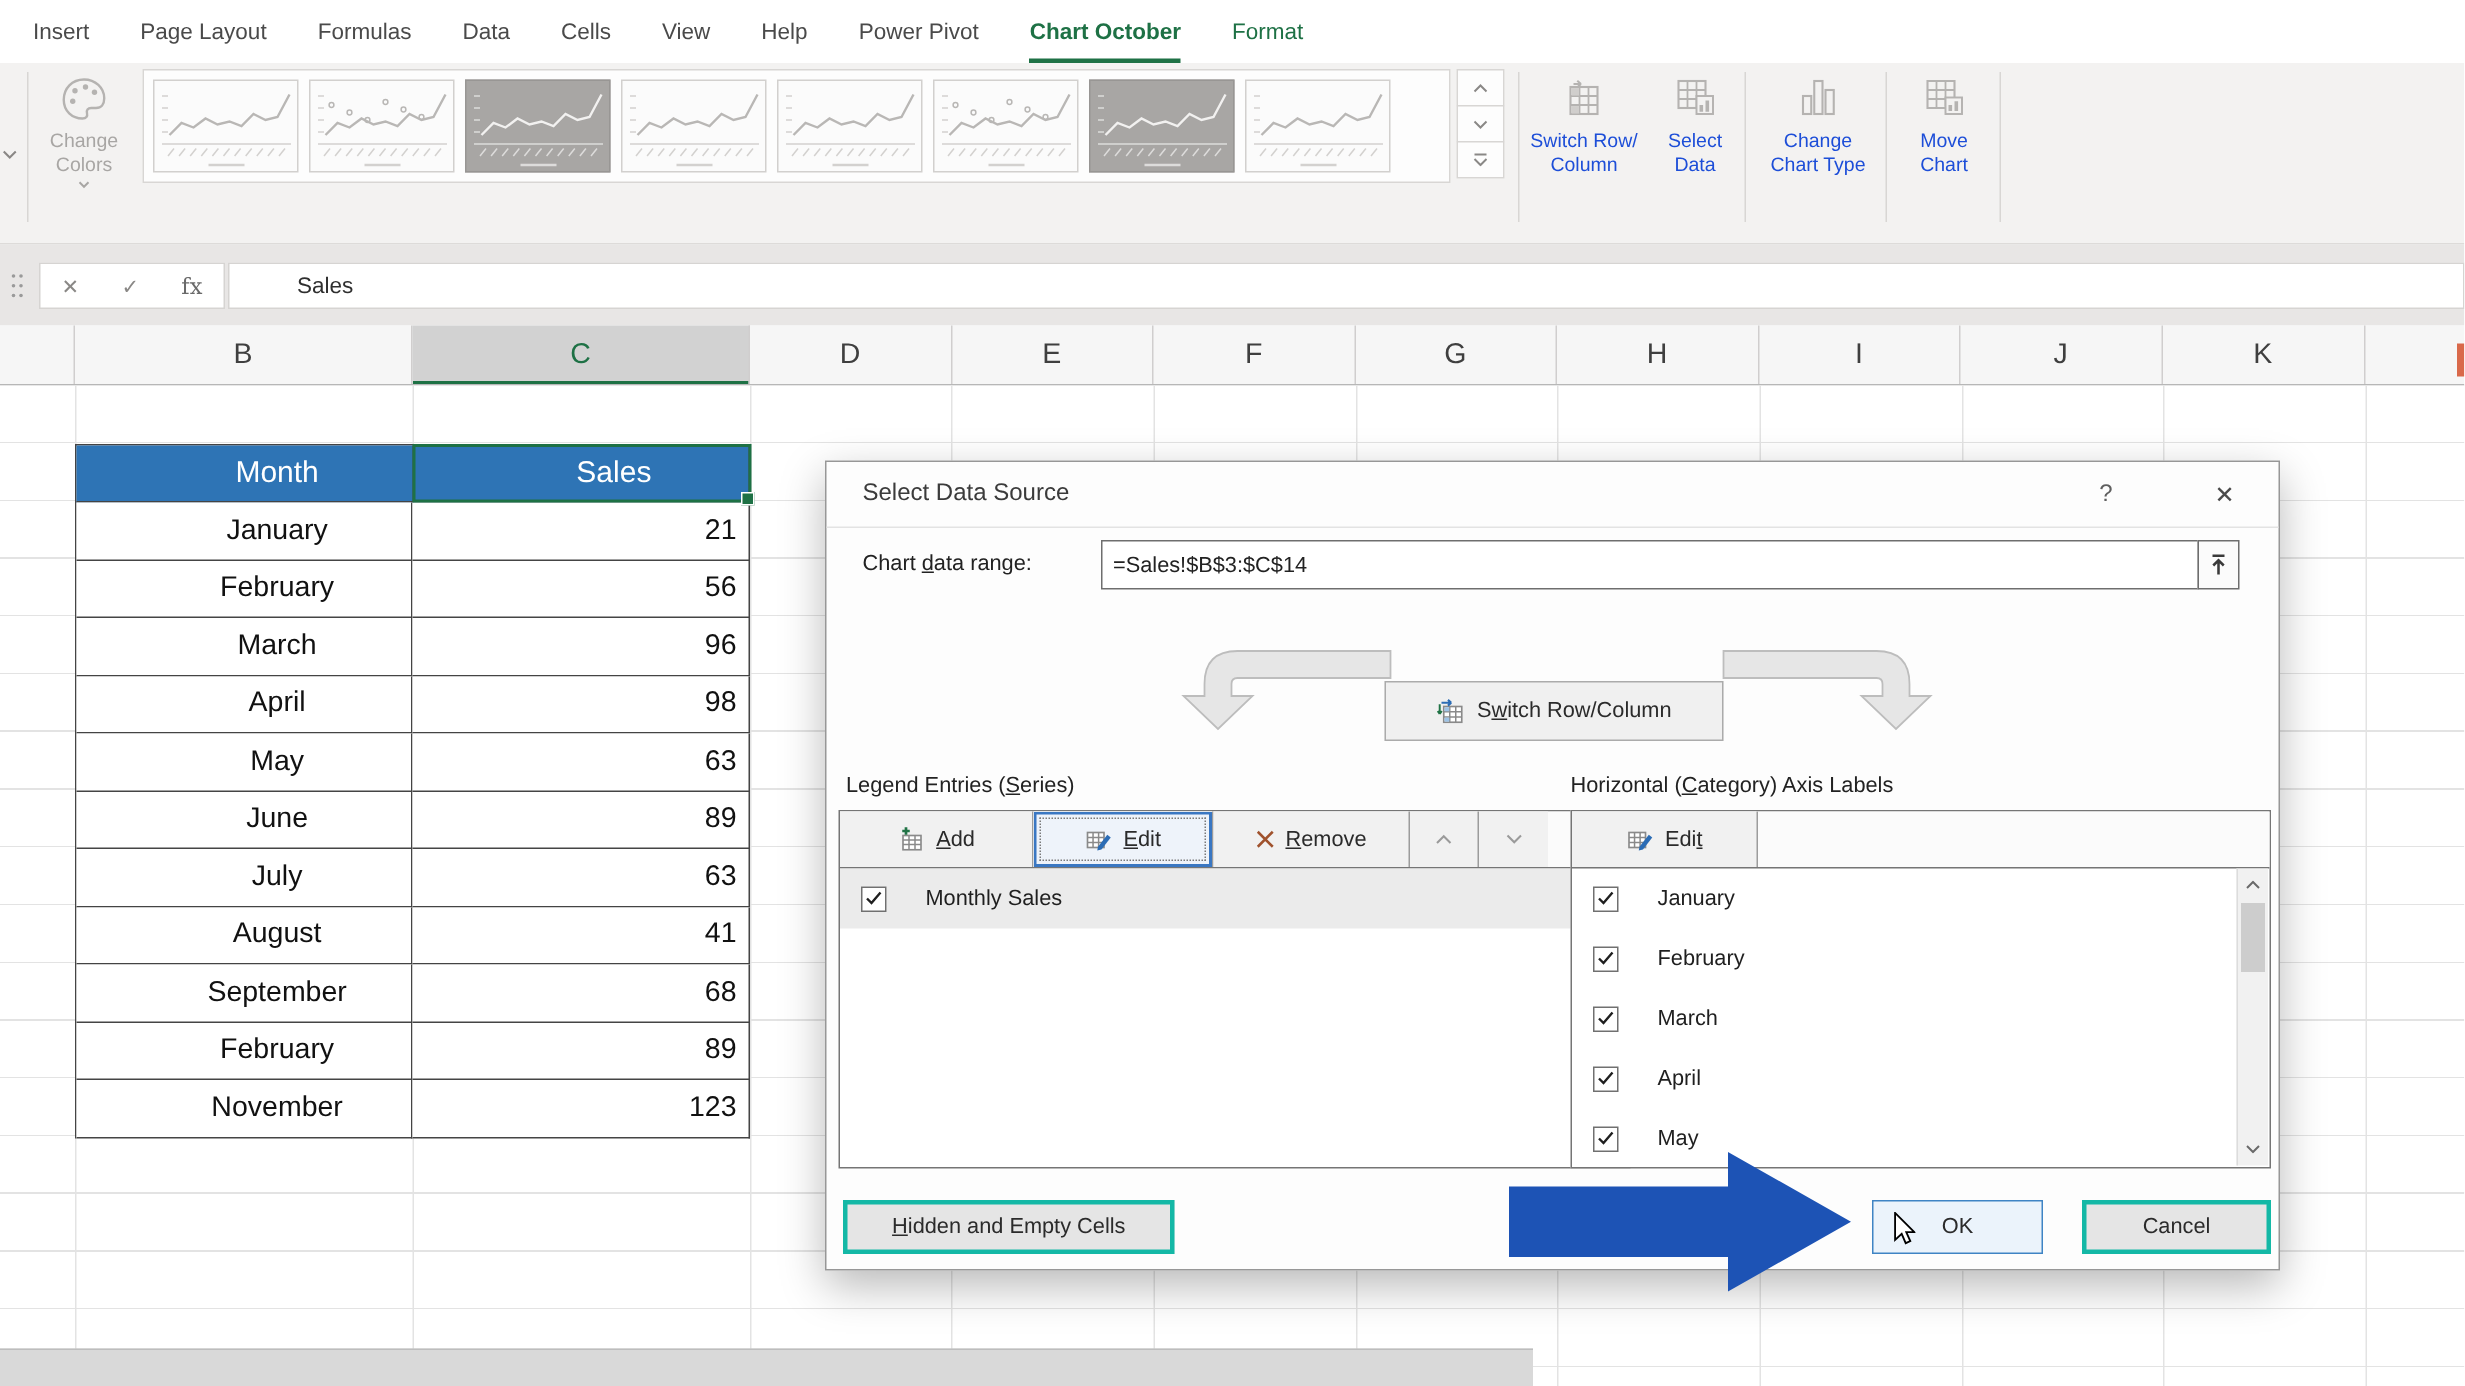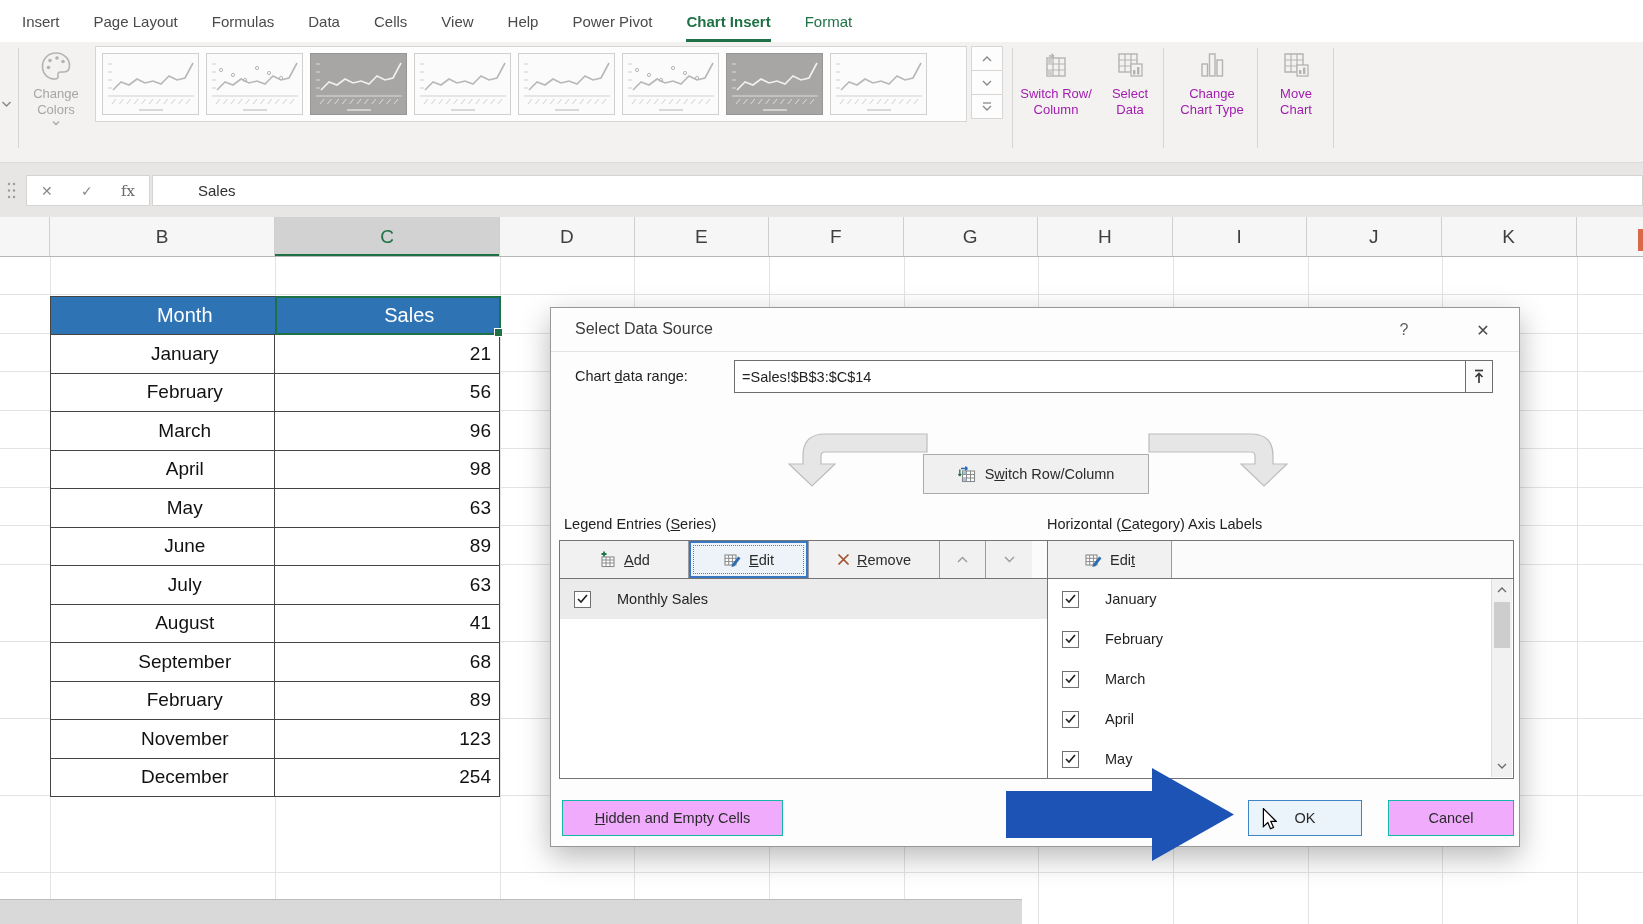--- a/index.html
+++ b/index.html
@@ -19,21 +19,21 @@
   .change-colors{position:absolute;left:24px;top:6px;width:64px;height:104px;text-align:center;
     color:#a8a6a4;font-size:13px;line-height:16px;}
   .change-colors svg{display:block;margin:2px auto 4px auto;}
   .gallery{position:absolute;left:95px;top:4px;width:872px;height:76px;background:#fdfdfd;
     border:1px solid #d8d6d4;box-sizing:border-box;display:flex;gap:7px;padding:6px;}
   .thumb{width:97px;height:62px;background:#fbfbfb;border:1px solid #d2d0ce;box-sizing:border-box;}
   .thumb.dark{background:#a8a6a4;border-color:#989694;}
   .gallery-scroll{position:absolute;left:971px;top:4px;width:32px;}
   .gsbtn{width:32px;height:25px;background:#fdfdfd;border:1px solid #d8d6d4;box-sizing:border-box;
     display:flex;align-items:center;justify-content:center;margin-bottom:-1px;}
-  .rbtn{position:absolute;top:8px;text-align:center;color:#a21caf;font-size:13px;line-height:16px;}
+  .rbtn{position:absolute;top:8px;text-align:center;color:#1d4ed8;font-size:13px;line-height:16px;}
   .rbtn svg{display:block;margin:0 auto 6px auto;}
   .grp-label{position:absolute;top:138px;font-size:12.5px;color:#55534f;text-align:center;}
   
   .band{position:absolute;left:0;top:163px;width:1643px;height:54px;background:#e8e6e5;}
   .fbar{position:absolute;left:0;top:173px;width:1643px;height:35px;}
   .fgrip{position:absolute;left:6px;top:8px;}
   .fpanel{position:absolute;left:26px;top:2px;width:124px;height:31px;background:#fff;
     border:1px solid #d6d4d2;box-sizing:border-box;display:flex;align-items:center;
     justify-content:space-around;color:#8a8886;font-size:14px;}
   .fx{font-family:"DejaVu Serif",serif;color:#6a6a6a;font-size:15px;}
@@ -101,21 +101,21 @@
   .tbtn.focused::after{content:"";position:absolute;inset:4px;border:1px dotted #7a7a7a;pointer-events:none;}
   .litem{display:flex;align-items:center;height:40px;padding-left:14px;box-sizing:border-box;font-size:14.5px;color:#1f1f1f;}
   .litem.selected{background:#ebebeb;}
   .litem .ltext{margin-left:26px;}
   .cbx{width:17px;height:17px;background:#fff;border:1px solid #707070;box-sizing:border-box;
     display:flex;align-items:center;justify-content:center;}
   .axis-scroll{position:absolute;right:1px;top:38px;bottom:1px;width:21px;background:#f1f1f1;
     border-left:1px solid #dcdcdc;box-sizing:border-box;}
   .sarrow{position:absolute;left:0;width:20px;height:20px;display:flex;align-items:center;justify-content:center;}
   .sthumb{position:absolute;left:2px;top:23px;width:16px;height:46px;background:#cdcdcd;}
-  .dbtn{position:absolute;top:492px;height:36px;background:#f0abfc;border:1px solid #14b8a6;
+  .dbtn{position:absolute;top:492px;height:36px;background:#e5e5e5;border:3px solid #14b8a6;
     box-sizing:border-box;display:flex;align-items:center;justify-content:center;font-size:14.5px;color:#2b2b2b;}
   .dbtn.ok{background:#ebf3fb;border:1.5px solid #3f84c4;}
   u{text-decoration:underline;}
   
   .big-arrow{position:absolute;left:1006px;top:768px;z-index:10;}
   .cursor{position:absolute;left:1262px;top:808px;z-index:11;}
 </style>
 </head>
 <body>
 
@@ -123,21 +123,21 @@
 
   <div class="menubar" id="menu-items">
       <div class="menu-item">Insert</div>
       <div class="menu-item">Page Layout</div>
       <div class="menu-item">Formulas</div>
       <div class="menu-item">Data</div>
       <div class="menu-item">Cells</div>
       <div class="menu-item">View</div>
       <div class="menu-item">Help</div>
       <div class="menu-item">Power Pivot</div>
-      <div class="menu-item accent active">Chart Insert</div>
+      <div class="menu-item accent active">Chart October</div>
       <div class="menu-item accent">Format</div>
     </div>
 
   <div class="ribbon">
     <div class="ribbon-stub">
       <svg width="11" height="8" viewBox="0 0 11 8">
           <path d="M1.5 2 L5.5 6 L9.5 2" fill="none" stroke="#8a8886" stroke-width="1.4"></path>
         </svg>
     </div>
     <div class="vsep" style="left:18px"></div>
@@ -489,24 +489,20 @@
           <div class="tcell v">68</div>
         </div>
         <div class="trow">
           <div class="tcell m">February</div>
           <div class="tcell v">89</div>
         </div>
         <div class="trow">
           <div class="tcell m">November</div>
           <div class="tcell v">123</div>
         </div>
-        <div class="trow">
-          <div class="tcell m">December</div>
-          <div class="tcell v">254</div>
-        </div>
         <div class="active-cell">
           <div class="fill-handle"></div>
         </div>
       </div>
   </div>
   <div class="orange-frag"></div>
 
   <div class="dialog">
     <div class="dlg-titlebar">
       <div class="dlg-title">Select Data Source</div>

